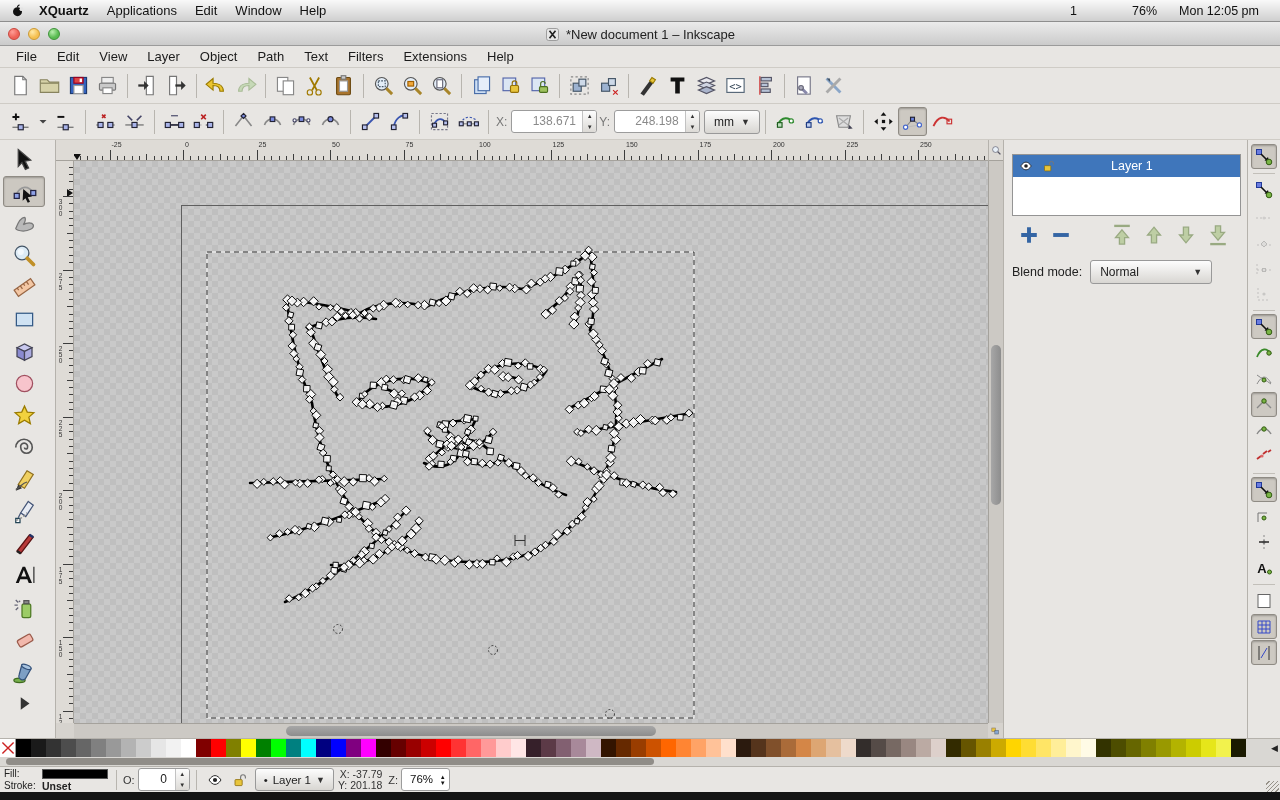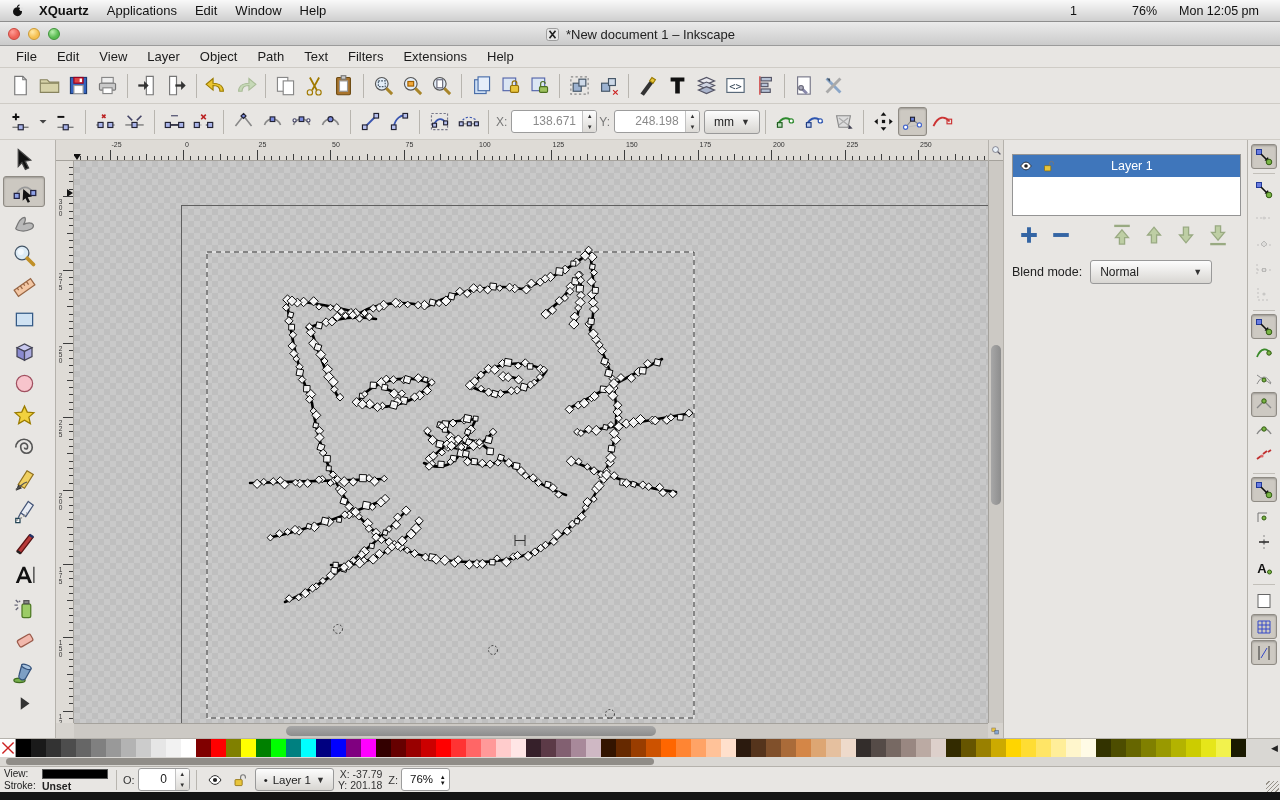--- a/index.html
+++ b/index.html
@@ -1875,21 +1875,21 @@
         <span class="sw" style="background: rgb(26, 26, 0);"></span>
       </div>
     <span id="pal-arrow">◀</span>
     <div id="pal-scroll">
         <div id="pal-thumb"></div>
       </div>
   </div>
 
   <div id="statusbar">
     <div class="fs-block">
-      <span>View:</span>
+      <span>Fill:</span>
       <span class="fill-swatch"></span>
       <span>Stroke:</span>
       <span class="unset">Unset</span>
     </div>
     <div class="sb-sep"></div>
     <span class="sb-lab">O:</span>
     <span class="spin small">
       <span class="v">0</span>
       <span class="arr">
           <span>▲</span>

